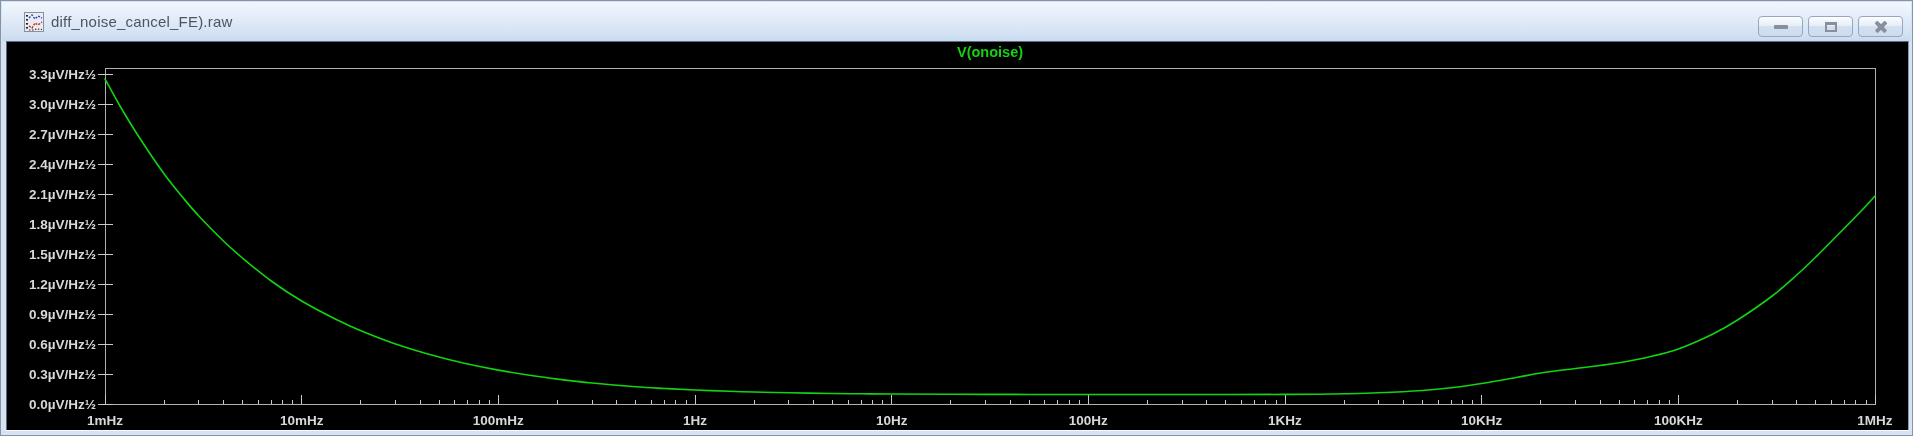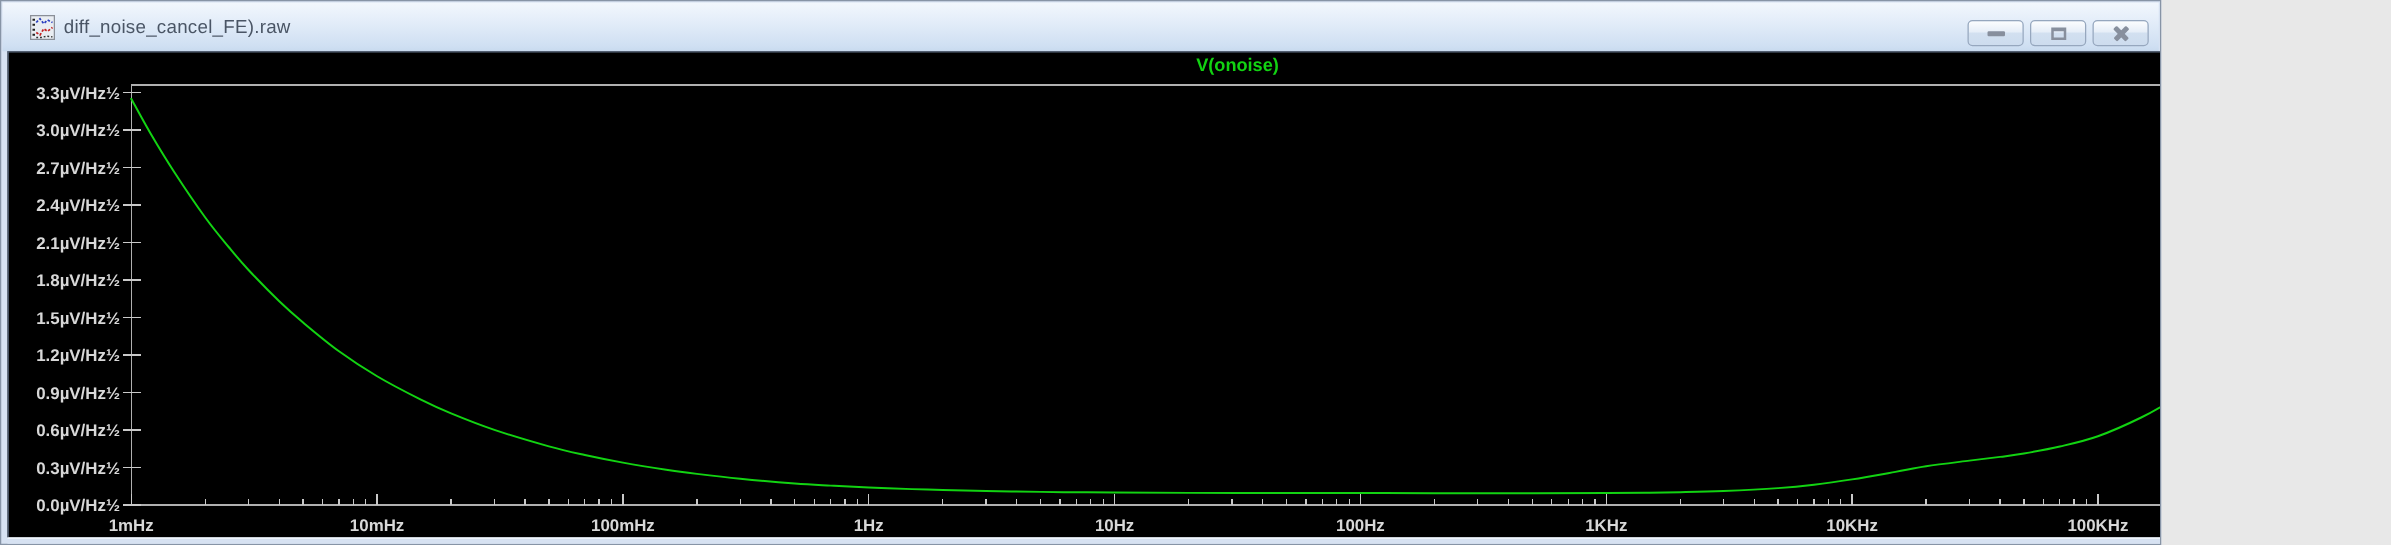--- a/index.html
+++ b/index.html
@@ -1,19 +1,19 @@
 <!DOCTYPE html>
 <html><head>
 <meta charset="utf-8">
 <style>
   html,body{margin:0;padding:0;background:#e8e8e8;}
   *{box-sizing:border-box;}
   .window{
     position:relative;
-    width:1729px;height:436px;
+    width:1913px;height:436px;
     background:#d7e2f2;
     border:1px solid #8794a6;
     font-family:"Liberation Sans", sans-serif;
     overflow:hidden;
   }
   .titlebar{
     position:absolute;left:1px;top:1px;right:1px;height:39px;
     background:linear-gradient(#f2f7fd,#e3edf9 40%,#cfdff2 90%,#c8daee);
     display:flex;align-items:center;
     padding-left:22px;

